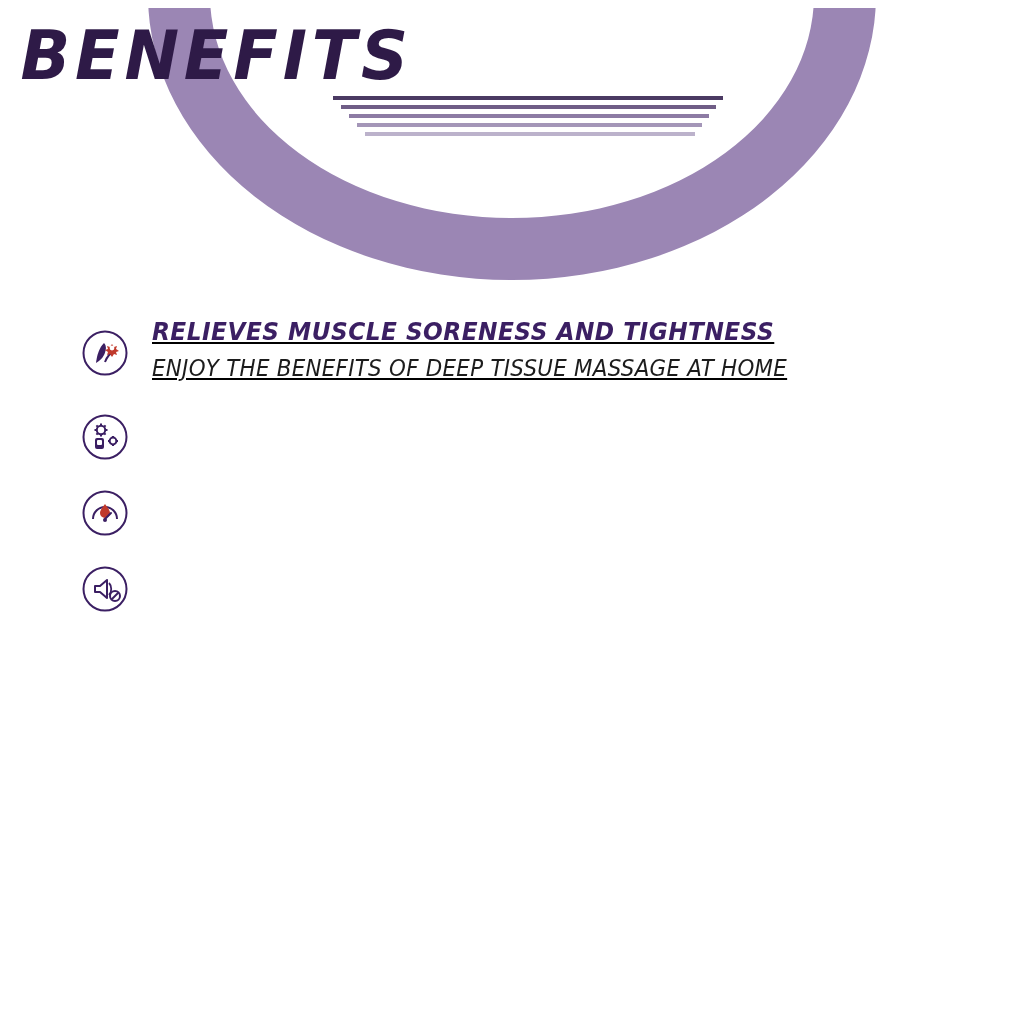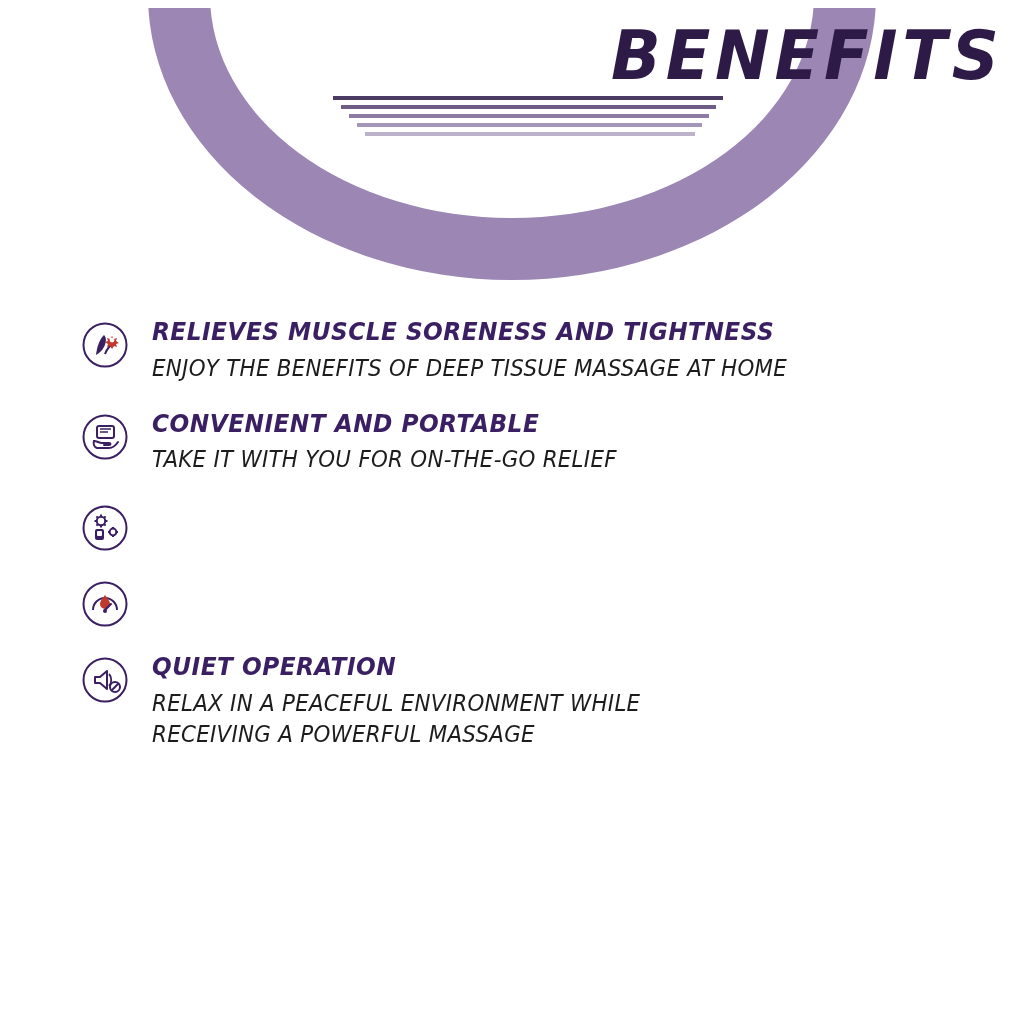--- a/index.html
+++ b/index.html
@@ -40,21 +40,21 @@
     top: 0;
     width: 1024px;
     height: 8px;
     background: #ffffff;
   }
   .title-block {
     position: absolute;
     left: 0;
     top: 22px;
     width: 1024px;
-    text-align: right;
+    text-align: left;
   }
   .title {
     font-family: "DejaVu Sans", sans-serif;
     font-weight: 700;
     font-style: italic;
     font-size: 68px;
     letter-spacing: 5px;
     color: #2e1a47;
     line-height: 1;
     transform: scaleX(0.96);
@@ -81,23 +81,24 @@
 
   
   .list {
     position: absolute;
     left: 0;
     top: 318px;
     width: 1024px;
   }
   .item {
     display: flex;
-    align-items: flex-start;
+    align-items: center;
     padding: 0 0 0 82px;
     margin-bottom: 26px;
+    text-decoration: underline;
   }
   .icon-wrap {
     flex: 0 0 auto;
     width: 46px;
     height: 46px;
     margin-top: 4px;
   }
   .icon-wrap svg { display: block; }
   .texts {
     flex: 1 1 auto;
@@ -158,35 +159,20 @@
         <path d="M30 14 l2 3 3-1 -1 3 3 2 -3 1 1 3 -3 -1 -2 3 -2-3 -3 1 1-3 -3-2 3-1 -1-3 3 1 z" fill="#c0392b"></path>
         <circle cx="30" cy="18" r="2.4" fill="#ffffff"></circle>
       </svg>
     </div>
     <div class="texts">
       <div class="b-title">RELIEVES MUSCLE SORENESS AND TIGHTNESS</div>
       <div class="b-desc">ENJOY THE BENEFITS OF DEEP TISSUE MASSAGE AT HOME</div>
     </div>
   </div>
 
-  <div class="item">
-    <div class="icon-wrap">
-      <svg width="46" height="46" viewBox="0 0 46 46">
-        <circle cx="23" cy="23" r="21.5" fill="none" stroke="#3b1f63" stroke-width="2"></circle>
-        <rect x="15" y="12" width="17" height="12" rx="2" fill="none" stroke="#3b1f63" stroke-width="2"></rect>
-        <path d="M18 15 h11 M18 18 h8" stroke="#3b1f63" stroke-width="1.6"></path>
-        <path d="M12 27 c3 0 5 2 8 2 h7 c2 0 2 2 0 2 h-5" fill="none" stroke="#3b1f63" stroke-width="2" stroke-linecap="round"></path>
-        <path d="M12 27 c-1 3 0 6 3 7 h12 c4 0 7-3 9-6" fill="none" stroke="#3b1f63" stroke-width="2" stroke-linecap="round"></path>
-      </svg>
-    </div>
-    <div class="texts">
-      <div class="b-title">CONVENIENT AND PORTABLE</div>
-      <div class="b-desc">TAKE IT WITH YOU FOR ON-THE-GO RELIEF</div>
-    </div>
-  </div>
 
   <div class="item">
     <div class="icon-wrap">
       <svg width="46" height="46" viewBox="0 0 46 46">
         <circle cx="23" cy="23" r="21.5" fill="none" stroke="#3b1f63" stroke-width="2"></circle>
         <g stroke="#3b1f63" stroke-width="2" fill="none">
           <circle cx="19" cy="16" r="4.2"></circle>
           <path d="M19 9.5 v2 M19 20.5 v2 M12.5 16 h2 M23.5 16 h2 M14.4 11.4 l1.4 1.4 M22.2 19.2 l1.4 1.4 M23.6 11.4 l-1.4 1.4 M15.8 19.2 l-1.4 1.4"></path>
           <circle cx="31" cy="27" r="3.4"></circle>
           <path d="M31 22 v1.6 M31 30.4 v1.6 M26 27 h1.6 M34.4 27 h1.6"></path>
@@ -212,20 +198,15 @@
   <div class="item">
     <div class="icon-wrap">
       <svg width="46" height="46" viewBox="0 0 46 46">
         <circle cx="23" cy="23" r="21.5" fill="none" stroke="#3b1f63" stroke-width="2"></circle>
         <path d="M13 20 h5 l7-6 v18 l-7-6 h-5 z" fill="none" stroke="#3b1f63" stroke-width="2" stroke-linejoin="round"></path>
         <path d="M27 17 c3 3 3 9 0 12" fill="none" stroke="#3b1f63" stroke-width="1.8"></path>
         <circle cx="33" cy="30" r="5" fill="none" stroke="#3b1f63" stroke-width="2"></circle>
         <path d="M29.5 33.5 l7-7" stroke="#3b1f63" stroke-width="2"></path>
       </svg>
     </div>
-    <div class="texts">
-      <div class="b-title">QUIET OPERATION</div>
-      <div class="b-desc">RELAX IN A PEACEFUL ENVIRONMENT WHILE
-RECEIVING A POWERFUL MASSAGE</div>
-    </div>
   </div>
 
 </div>
 
 </body></html>

